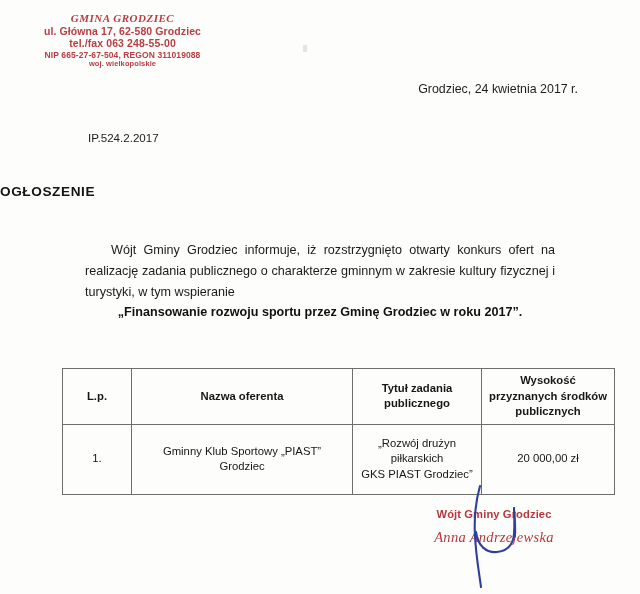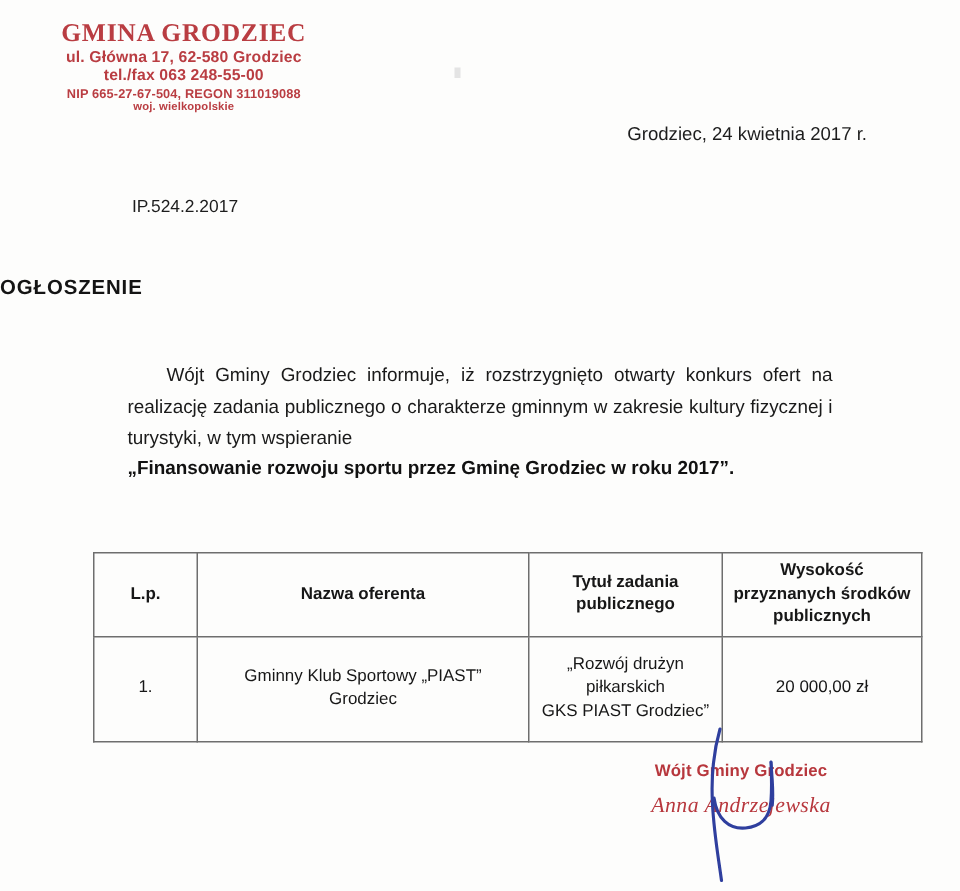--- a/index.html
+++ b/index.html
@@ -30,23 +30,24 @@
     top: 12px;
     width: 185px;
     text-align: center;
     color: #b42d33;
     line-height: 1.18;
     letter-spacing: 0.1px;
     opacity: 0.92;
   }
   .stamp-line-1 {
     font-family: "Liberation Serif", serif;
-    font-size: 17px;
+    font-size: 11px;
     font-weight: 700;
     letter-spacing: 0.5px;
+    font-style: italic;
   }
   .stamp-line-2 {
     font-size: 10.5px;
     font-weight: 700;
   }
   .stamp-line-3 {
     font-size: 10.5px;
     font-weight: 700;
   }
   .stamp-line-4 {
@@ -124,20 +125,21 @@
     text-align: center;
     font-size: 12.6px;
     line-height: 21px;
     color: #1a1a1a;
   }
   #body-line-bold {
     position: absolute;
     left: 85px;
     top: 302px;
     width: 470px;
+    text-align: center;
     font-size: 12.6px;
     line-height: 21px;
     font-weight: 700;
     color: #111111;
   }
 
   
   #results-table {
     position: absolute;
     left: 62px;

